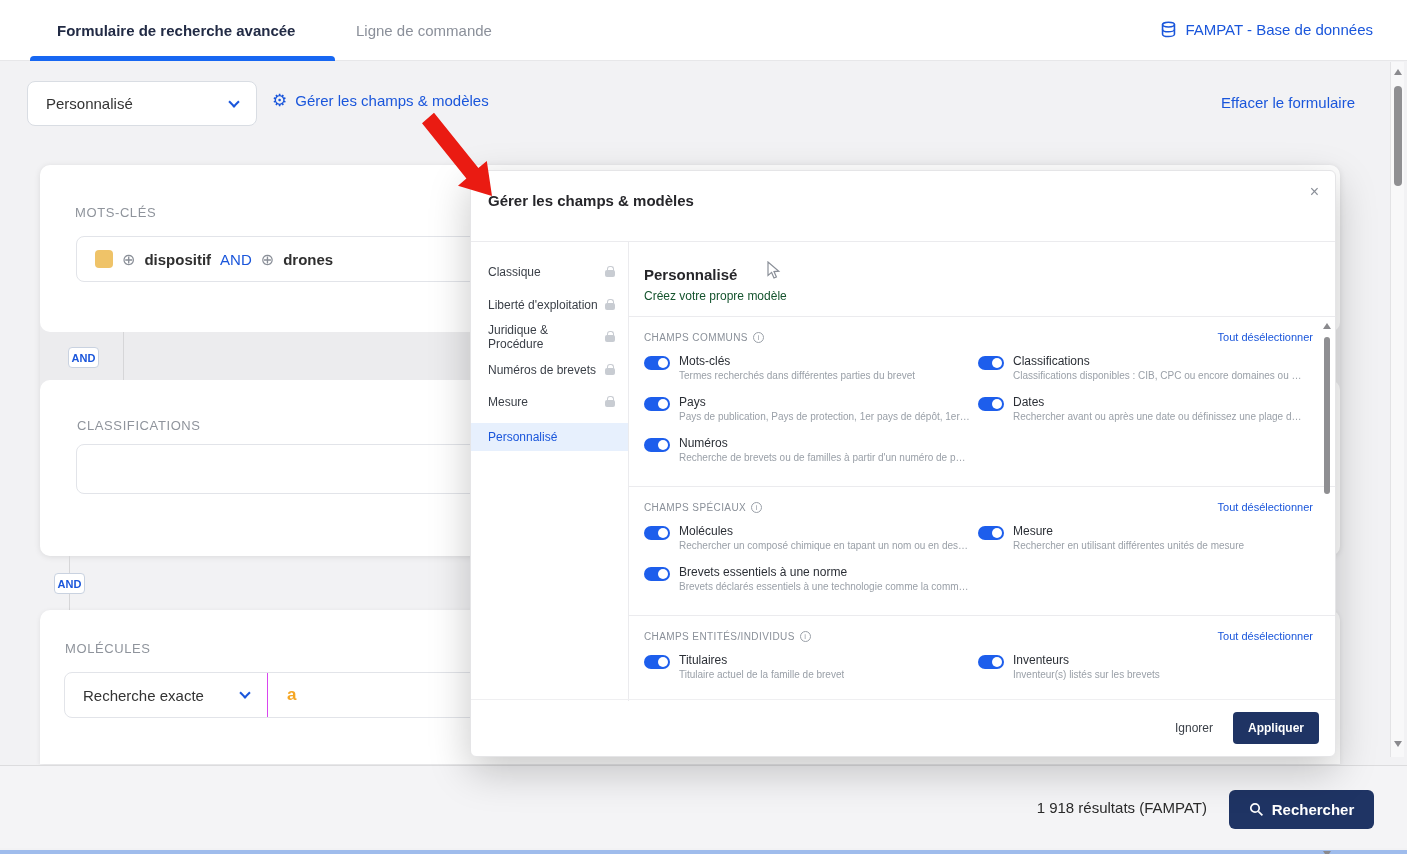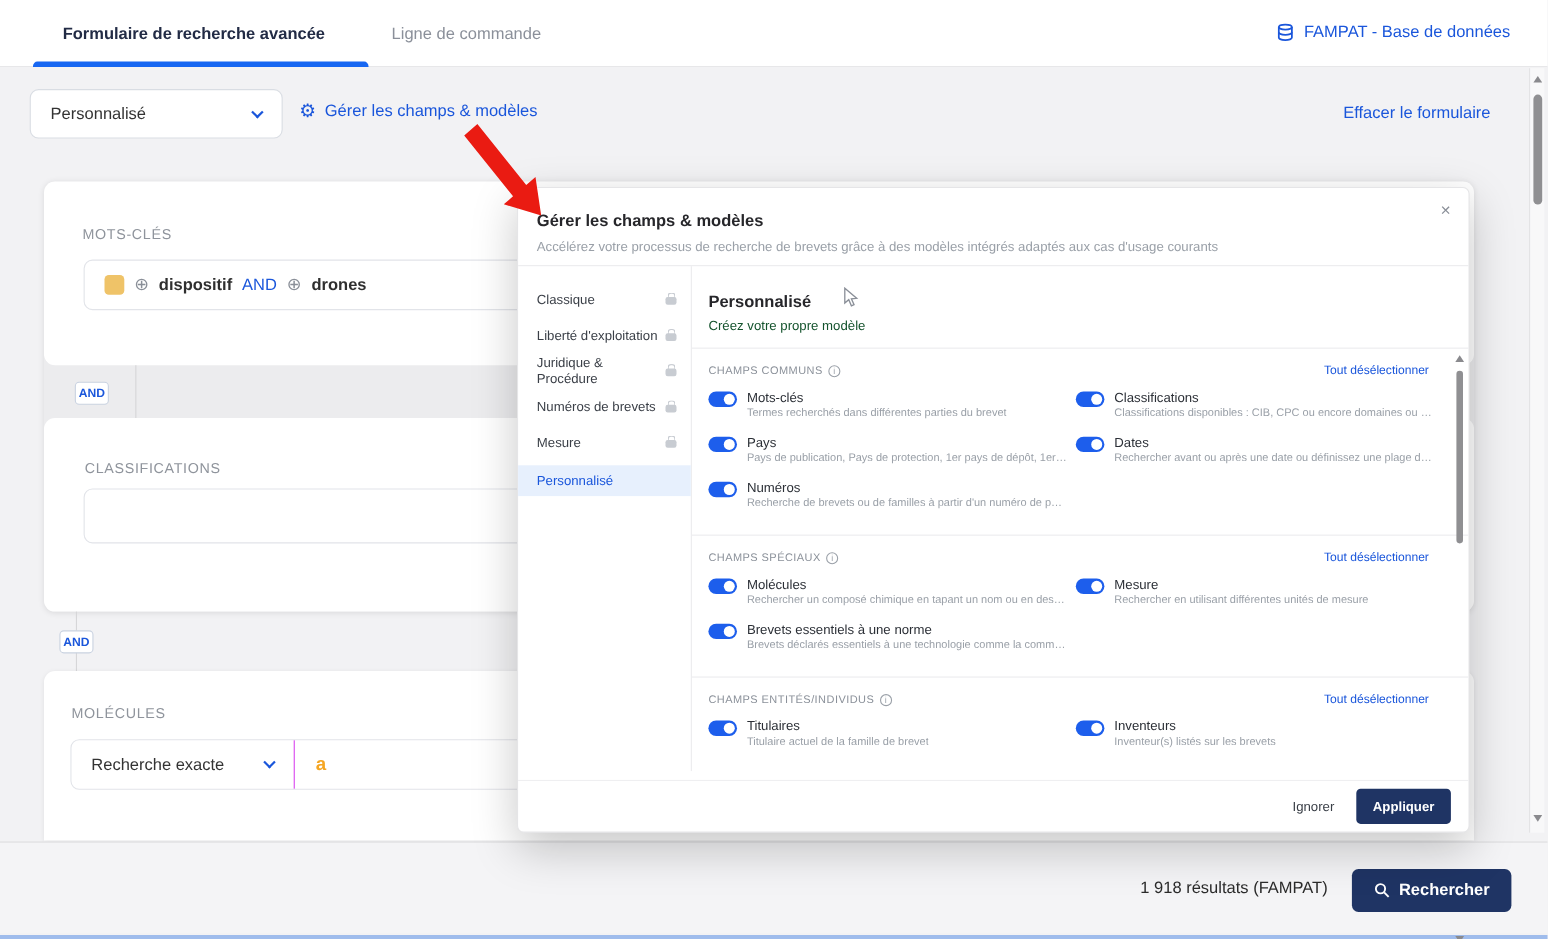--- a/index.html
+++ b/index.html
@@ -63,39 +63,39 @@
   .side-item.sel { background:#e7f0fd; color:#1a56db; height:28px; margin-top:4px; }
   .lock { position:relative; width:10px; height:7px; background:#c8ccd2; border-radius:2px; margin-top:3px; flex:0 0 auto; }
   .lock::before { content:""; position:absolute; top:-4px; left:1.5px; width:5px; height:5px; border:1.5px solid #c8ccd2; border-bottom:none; border-radius:3px 3px 0 0; }
 
   .p-title { position:absolute; left:173px; top:95px; font-size:15px; font-weight:bold; color:#26262a; }
   .p-sub { position:absolute; left:173px; top:118px; font-size:12px; color:#14532d; }
   .p-div { position:absolute; left:158px; top:145px; right:0; height:1px; background:#ebebee; }
   .cursor-svg { position:absolute; left:296px; top:90px; }
 
   .m-content { position:absolute; left:158px; top:146px; right:0; height:384px; overflow:hidden; }
-  .msection { padding:14px 36px 22px 15px; border-bottom:1px solid #ebebee; }
+  .msection { padding:14px 22px 22px 15px; border-bottom:1px solid #ebebee; }
   .msection:last-child { border-bottom:none; }
   .sec-head { display:flex; align-items:center; }
   .sec-title { font-size:10px; color:#8a9099; letter-spacing:.4px; }
   .info { display:inline-block; width:11px; height:11px; border:1px solid #9aa0a8; border-radius:50%; font-size:8px; line-height:10px; text-align:center; color:#9aa0a8; margin-left:5px; vertical-align:-1px; }
   .info::before { content:"i"; }
   .deselect { margin-left:auto; font-size:11px; color:#1a56db; cursor:pointer; }
   .fgrid { display:grid; grid-template-columns:334px 1fr; row-gap:14px; margin-top:12px; }
   .field { display:flex; height:27px; }
   .tg { width:26px; height:14px; border-radius:8px; position:relative; flex:0 0 auto; margin-top:1px; cursor:pointer; }
   .tg.on { background:#1d5eec; }
   .tg.on::after { content:""; position:absolute; top:2px; right:2px; width:10px; height:10px; border-radius:50%; background:#fff; }
   .ftxt { margin-left:9px; min-width:0; }
   .flabel { font-size:12px; color:#2b2f36; line-height:13px; }
   .fdesc { font-size:10px; color:#9aa0a8; line-height:13px; margin-top:1px; max-width:292px; overflow:hidden; text-overflow:ellipsis; white-space:nowrap; }
 
   .m-sb { position:absolute; right:4px; top:152px; width:8px; height:540px; }
   .m-sb .thumb { position:absolute; left:1px; top:14px; width:6px; height:157px; border-radius:3px; background:#8f8f92; }
-  .m-foot { position:absolute; left:0; bottom:0; width:100%; height:47px; border-top:1px solid #efeff1; display:flex; align-items:center; justify-content:flex-end; gap:20px; padding-right:16px; }
+  .m-foot { position:absolute; left:0; bottom:0; width:100%; height:57px; border-top:1px solid #efeff1; display:flex; align-items:center; justify-content:flex-end; gap:20px; padding-right:16px; }
   .btn-ignore { font-size:12px; color:#3a3f47; cursor:pointer; }
   .btn-apply { background:#1f3464; color:#fff; font-size:12px; font-weight:bold; padding:9px 15px; border-radius:4px; border:none; cursor:pointer; }
 
   
   .bottombar { position:absolute; left:0; top:765px; width:1407px; height:83px; background:#f4f4f6; border-top:1px solid #dcdcde; z-index:6; }
   .results { position:absolute; right:200px; top:33px; font-size:15px; color:#2b2b2b; }
   .btn-search { position:absolute; right:33px; top:24px; width:145px; height:39px; background:#1f3464; border:none; border-radius:6px; color:#fff; font-size:15px; font-weight:bold; display:flex; align-items:center; justify-content:center; gap:8px; cursor:pointer; font-family:"Liberation Sans", sans-serif; }
   .bottomline { position:absolute; left:0; top:850px; width:1407px; height:4px; background:#9fbcec; z-index:7; }
 
   .red-arrow { position:absolute; left:415px; top:110px; z-index:20; }
@@ -170,21 +170,20 @@
   <div class="pg-sb">
     <div class="arr-up" style="top:7px;"></div>
     <div class="thumb"></div>
     <div class="arr-dn" style="bottom:10px;"></div>
   </div>
 </div>
 
 <div class="modal">
   <div class="m-close">×</div>
   <div class="m-title">Gérer les champs &amp; modèles</div>
-  <div class="m-sub">Accélérez votre processus de recherche de brevets grâce à des modèles intégrés adaptés aux cas d'usage courants</div>
   <div class="m-hdiv"></div>
 
   <div class="m-side">
       <div class="side-item">
         <span>Classique</span>
         <span class="lock"></span>
       </div>
       <div class="side-item">
         <span>Liberté d'exploitation</span>
         <span class="lock"></span>

